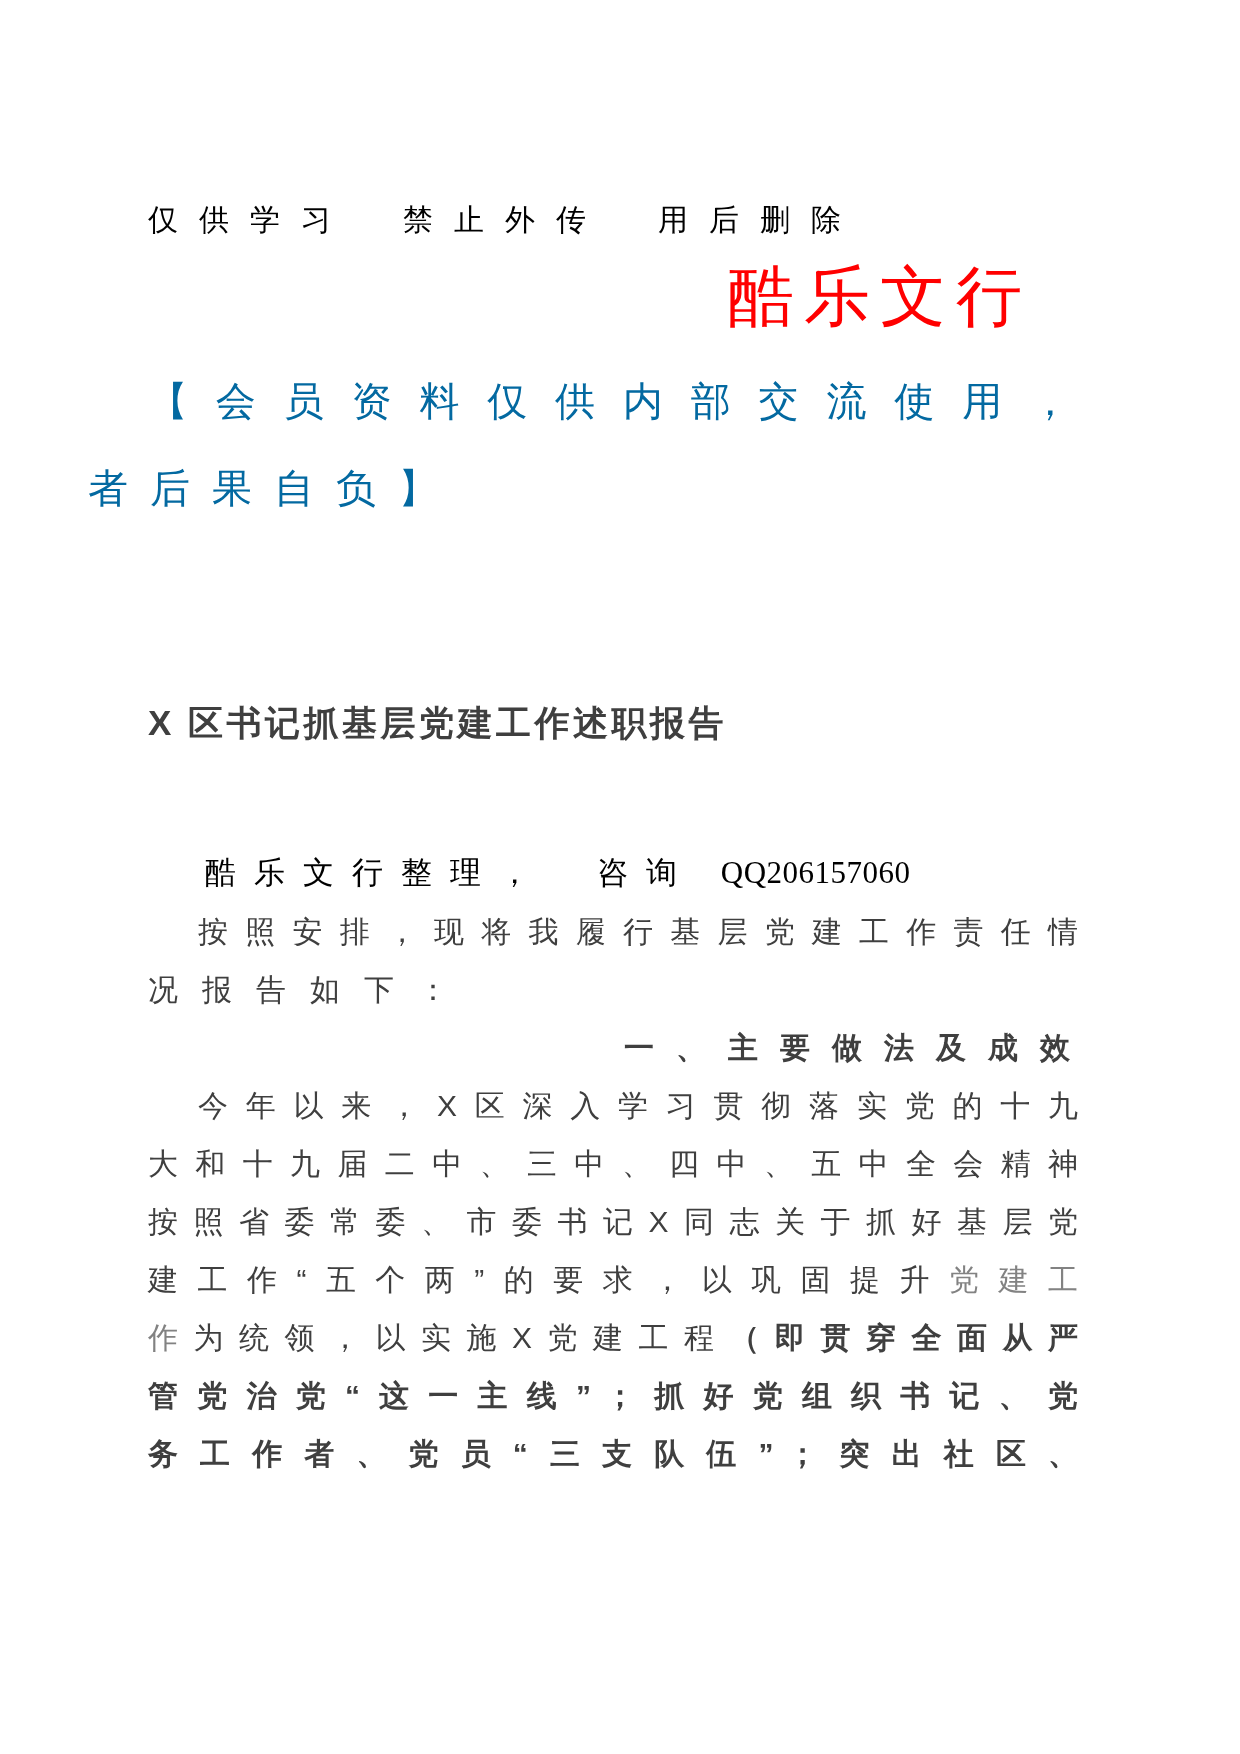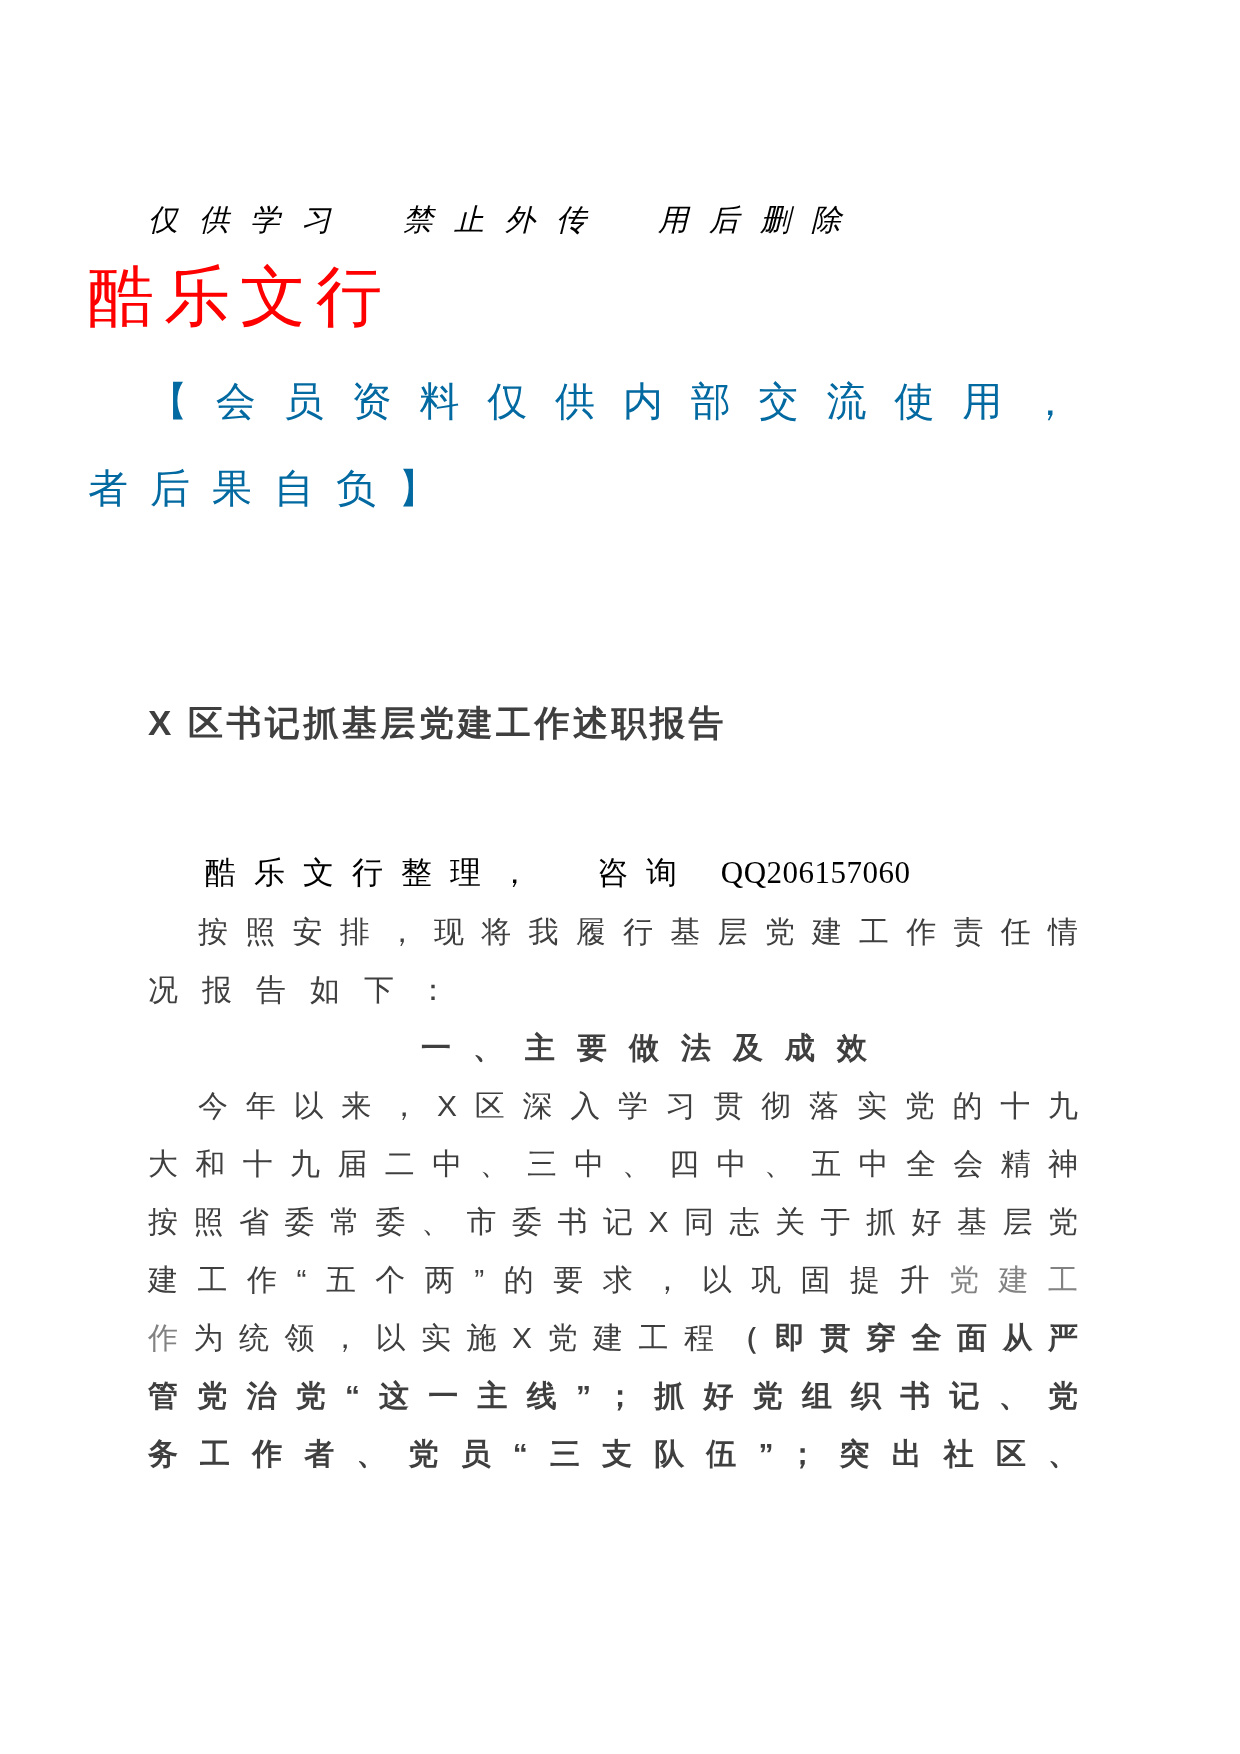--- a/index.html
+++ b/index.html
@@ -18,28 +18,27 @@
     text-align-last: justify;
   }
   .notice {
     position: absolute;
     left: 148px;
     top: 200px;
     font-size: 30px;
     letter-spacing: 21px;
     color: #000000;
     white-space: nowrap;
-    font-style: italic;
   }
   .brand {
     position: absolute;
     left: 88px;
     top: 252px;
     width: 944px;
-    text-align: left;
+    text-align: right;
     font-size: 66px;
     letter-spacing: 10px;
     color: #ff0000;
     white-space: nowrap;
   }
   .member {
     position: absolute;
     left: 148px;
     top: 358px;
     width: 944px;
@@ -92,21 +91,21 @@
     letter-spacing: 14px;
   }
   .ind1 { padding-left: 50px; }
   .line-close {
     letter-spacing: 24px;
     text-align: left;
   }
   .line-sec {
     padding-left: 70px;
     letter-spacing: 22px;
-    text-align: center;
+    text-align: right;
     font-weight: 700;
   }
   .bold { font-weight: 700; }
   .seg-light { color: #828282; }
   .seg-bold { font-weight: 700; }
 </style>
 </head>
 <body>
 
 <div class="page">

